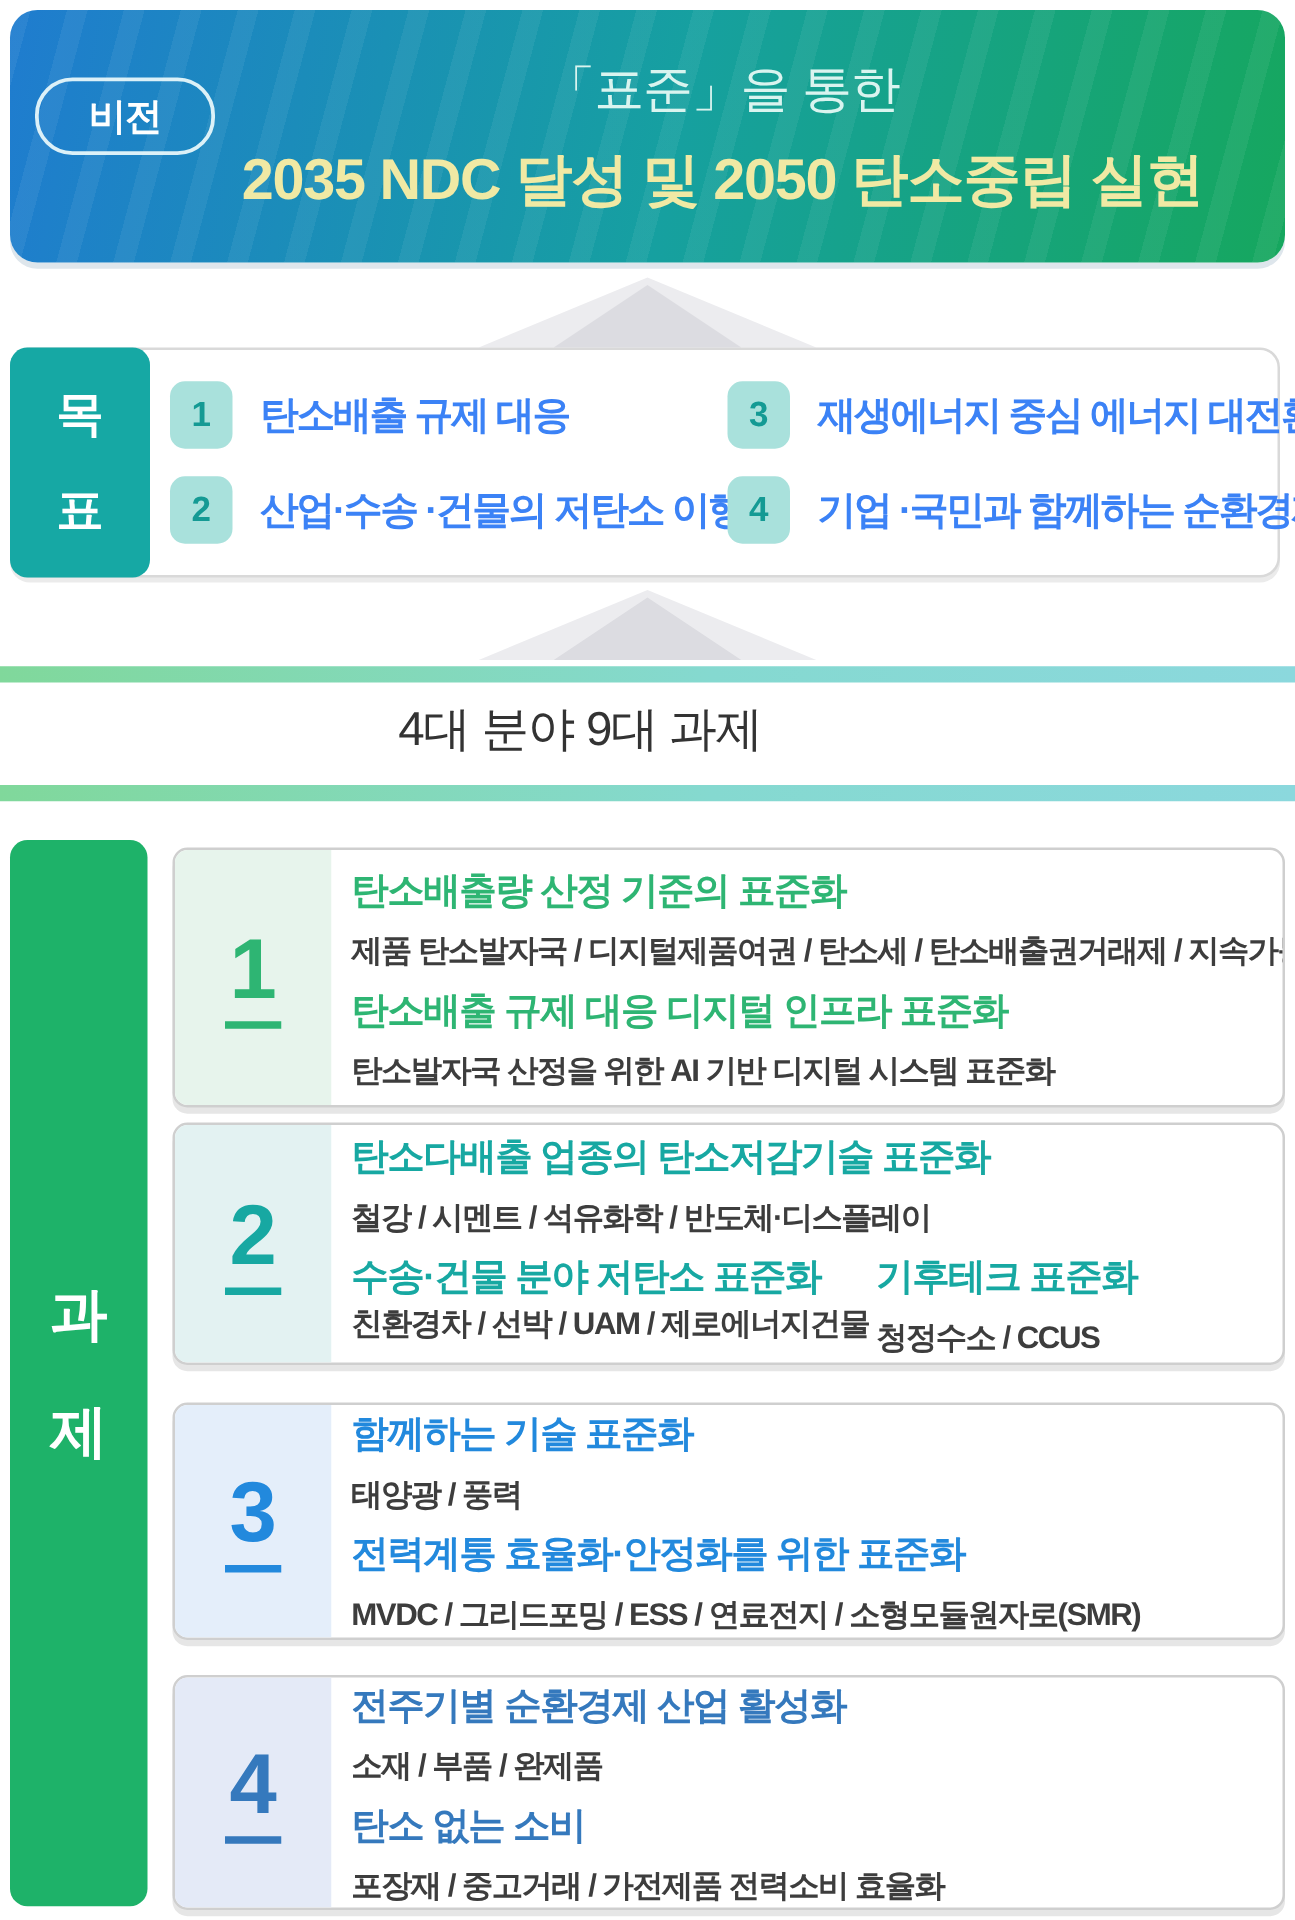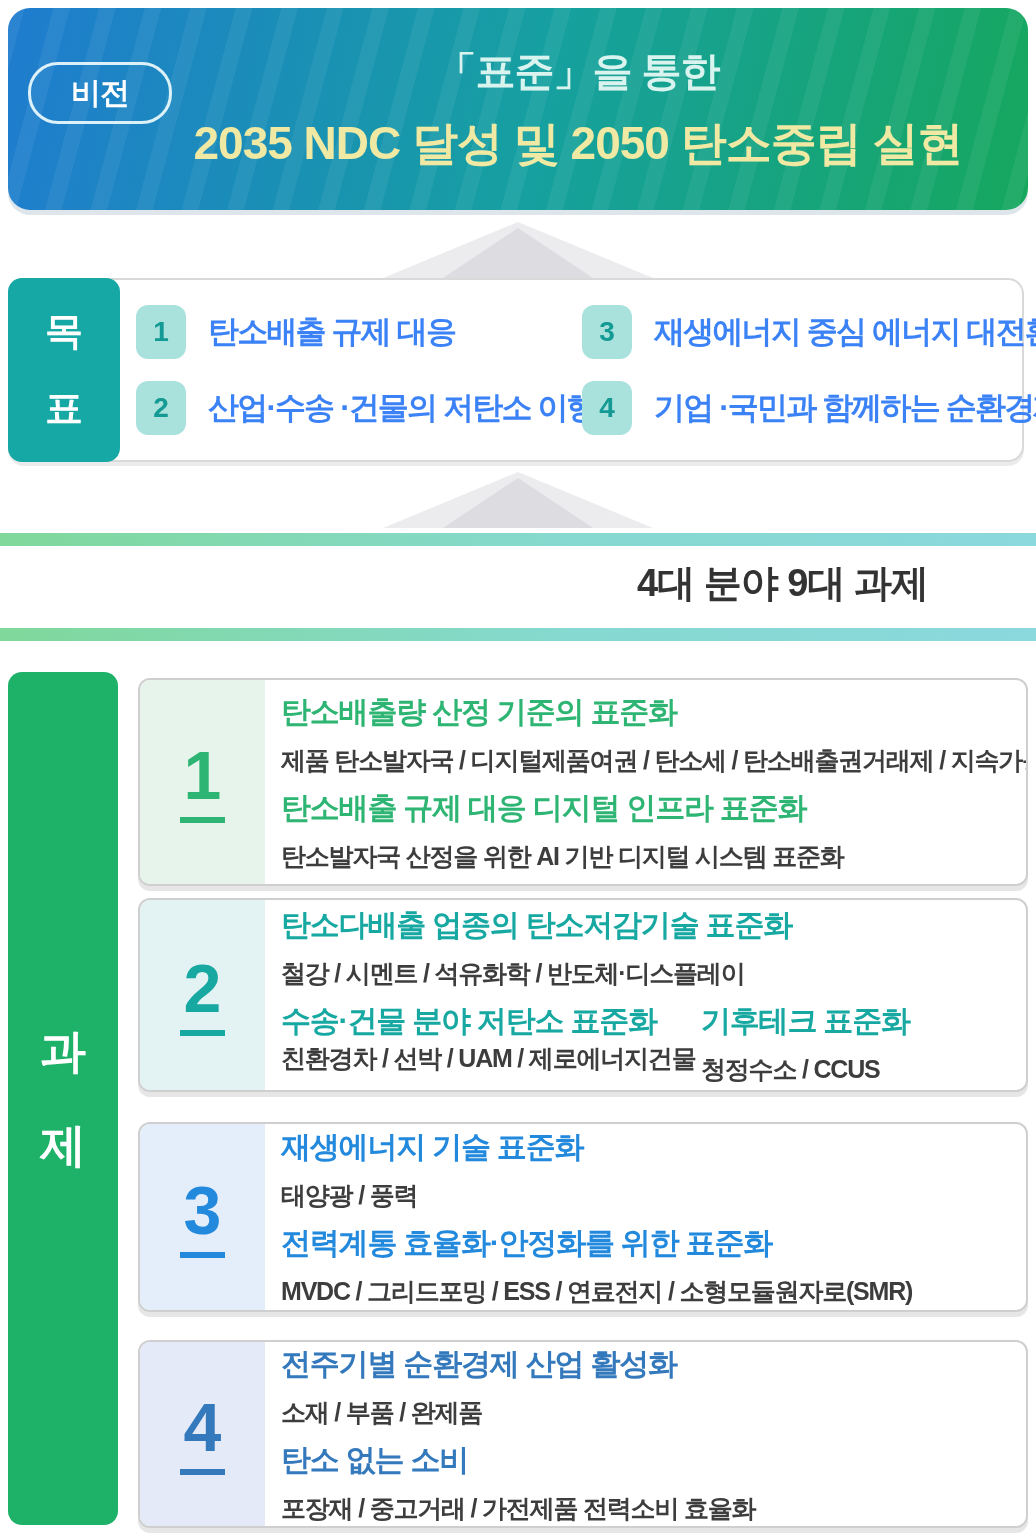--- a/index.html
+++ b/index.html
@@ -19,21 +19,21 @@
     background:repeating-linear-gradient(105deg,rgba(255,255,255,.06) 0 16px,rgba(255,255,255,0) 16px 44px);
   }
   .vision-badge{
     position:absolute;left:20px;top:54px;width:138px;height:56px;
     border:3px solid rgba(235,250,252,.92);border-radius:30px;
     display:flex;align-items:center;justify-content:center;
     color:#fff;font-size:30px;font-weight:800;letter-spacing:-1px;
   }
   .banner-text{position:absolute;left:130px;right:10px;top:0;height:100%;
     display:flex;flex-direction:column;align-items:center;justify-content:center;gap:14px;}
-  .banner-line1{color:#d9f4ef;font-size:40px;font-weight:700;letter-spacing:-1px;}
+  .banner-line1{color:#d9f4ef;font-size:40px;font-weight:400;letter-spacing:-1px;}
   .banner-line2{color:#f0e9a4;font-size:46px;font-weight:800;letter-spacing:-1px;white-space:nowrap;}
   
   .pyr{position:absolute;left:50%;transform:translateX(-50%);width:270px;height:56px;}
   .pyr .outer{position:absolute;left:0;bottom:0;width:0;height:0;
     border-left:135px solid transparent;border-right:135px solid transparent;
     border-bottom:56px solid #ececef;}
   .pyr .inner{position:absolute;left:60px;bottom:0;width:0;height:0;
     border-left:75px solid transparent;border-right:75px solid transparent;
     border-bottom:50px solid #dcdce1;}
   .pyr1{top:222px;}
@@ -61,22 +61,22 @@
     display:flex;align-items:center;justify-content:center;
     color:#149a94;font-size:28px;font-weight:800;
   }
   .goal-text{font-size:31px;font-weight:800;color:#3b82f6;letter-spacing:-1.8px;white-space:nowrap;}
   
   .divider-bar{position:absolute;left:0;width:1036px;height:13px;
     background:linear-gradient(90deg,#80d89b 0%,#85d9d0 55%,#8bd8dd 100%);}
   .bar-top{top:533px;}
   .bar-bottom{top:628px;}
   .section-heading{
-    position:absolute;left:0;top:558px;width:928px;text-align:right;
-    font-size:38px;font-weight:700;color:#333;letter-spacing:-1px;
+    position:absolute;left:0;top:558px;width:928px;text-align:center;
+    font-size:38px;font-weight:400;color:#333;letter-spacing:-1px;
   }
   
   .tasks-side{
     position:absolute;left:8px;top:672px;width:110px;height:853px;
     background:#1eb269;border-radius:14px;
     display:flex;flex-direction:column;align-items:center;justify-content:center;gap:32px;
     color:#fff;font-size:46px;font-weight:800;
   }
   .card{
     position:absolute;left:138px;width:890px;box-sizing:border-box;
@@ -188,21 +188,21 @@
         </div>
       </div>
     </div>
   </div>
 
   <div class="card card3" style="--accent: #2289dd; --tint: #e4eefa;">
     <div class="num-col">
       <div class="num">3</div>
     </div>
     <div class="card-content">
-      <div class="t-title">재생에너지 기술 표준화</div>
+      <div class="t-title">함께하는 기술 표준화</div>
       <div class="t-sub">태양광 / 풍력</div>
       <div class="t-title">전력계통 효율화·안정화를 위한 표준화</div>
       <div class="t-sub">MVDC / 그리드포밍 / ESS / 연료전지 / 소형모듈원자로(SMR)</div>
     </div>
   </div>
 
   <div class="card card4" style="--accent: #3579bd; --tint: #e4eaf7;">
     <div class="num-col">
       <div class="num">4</div>
     </div>

